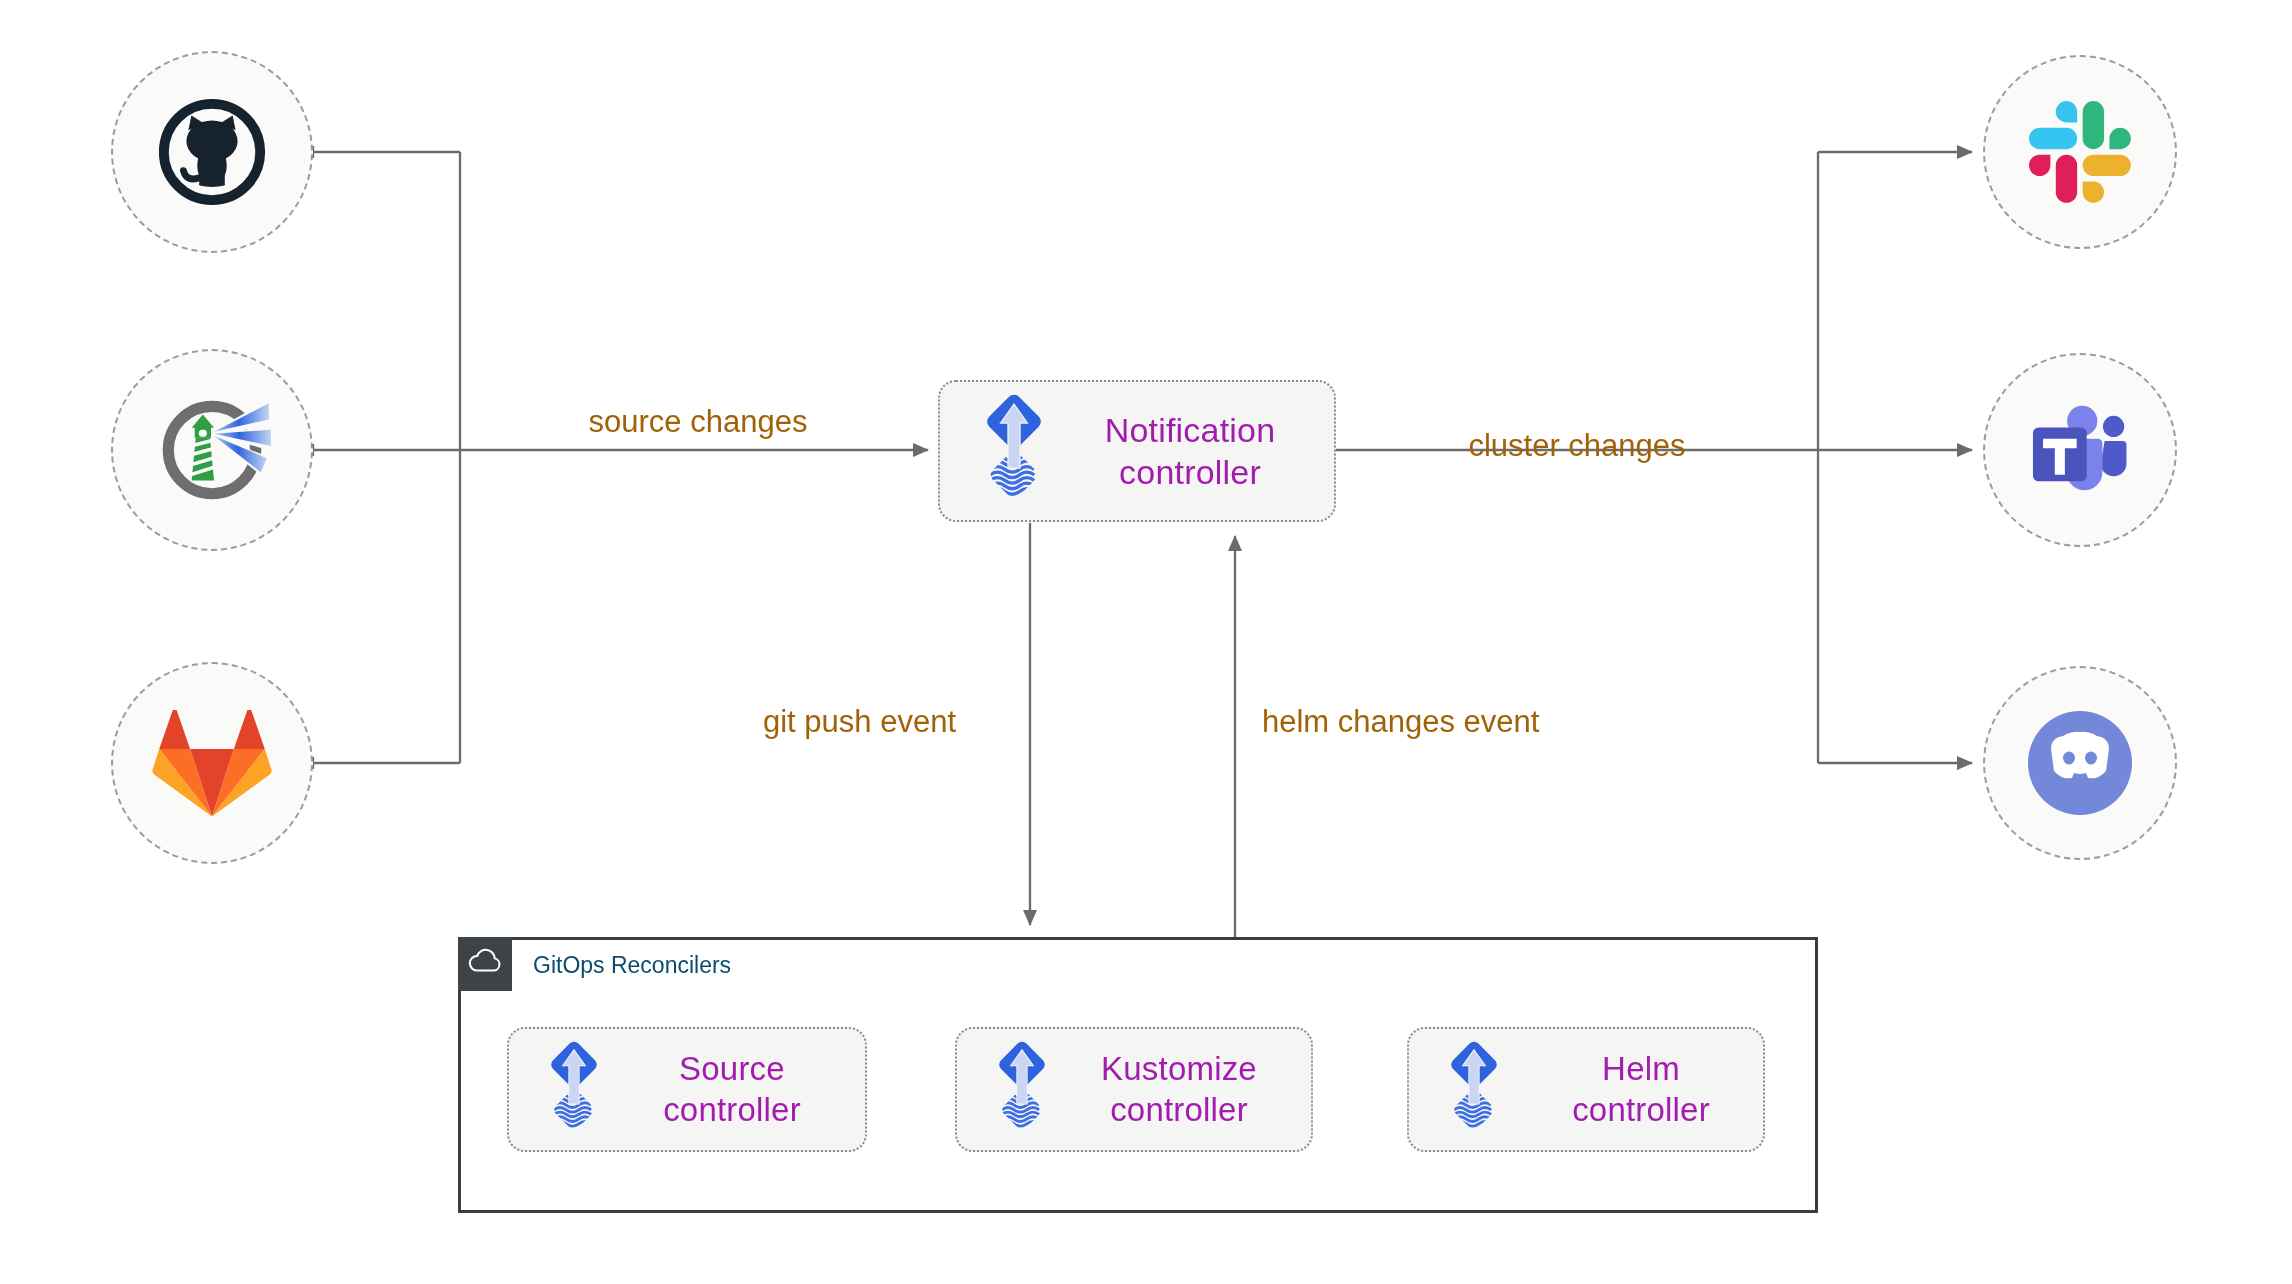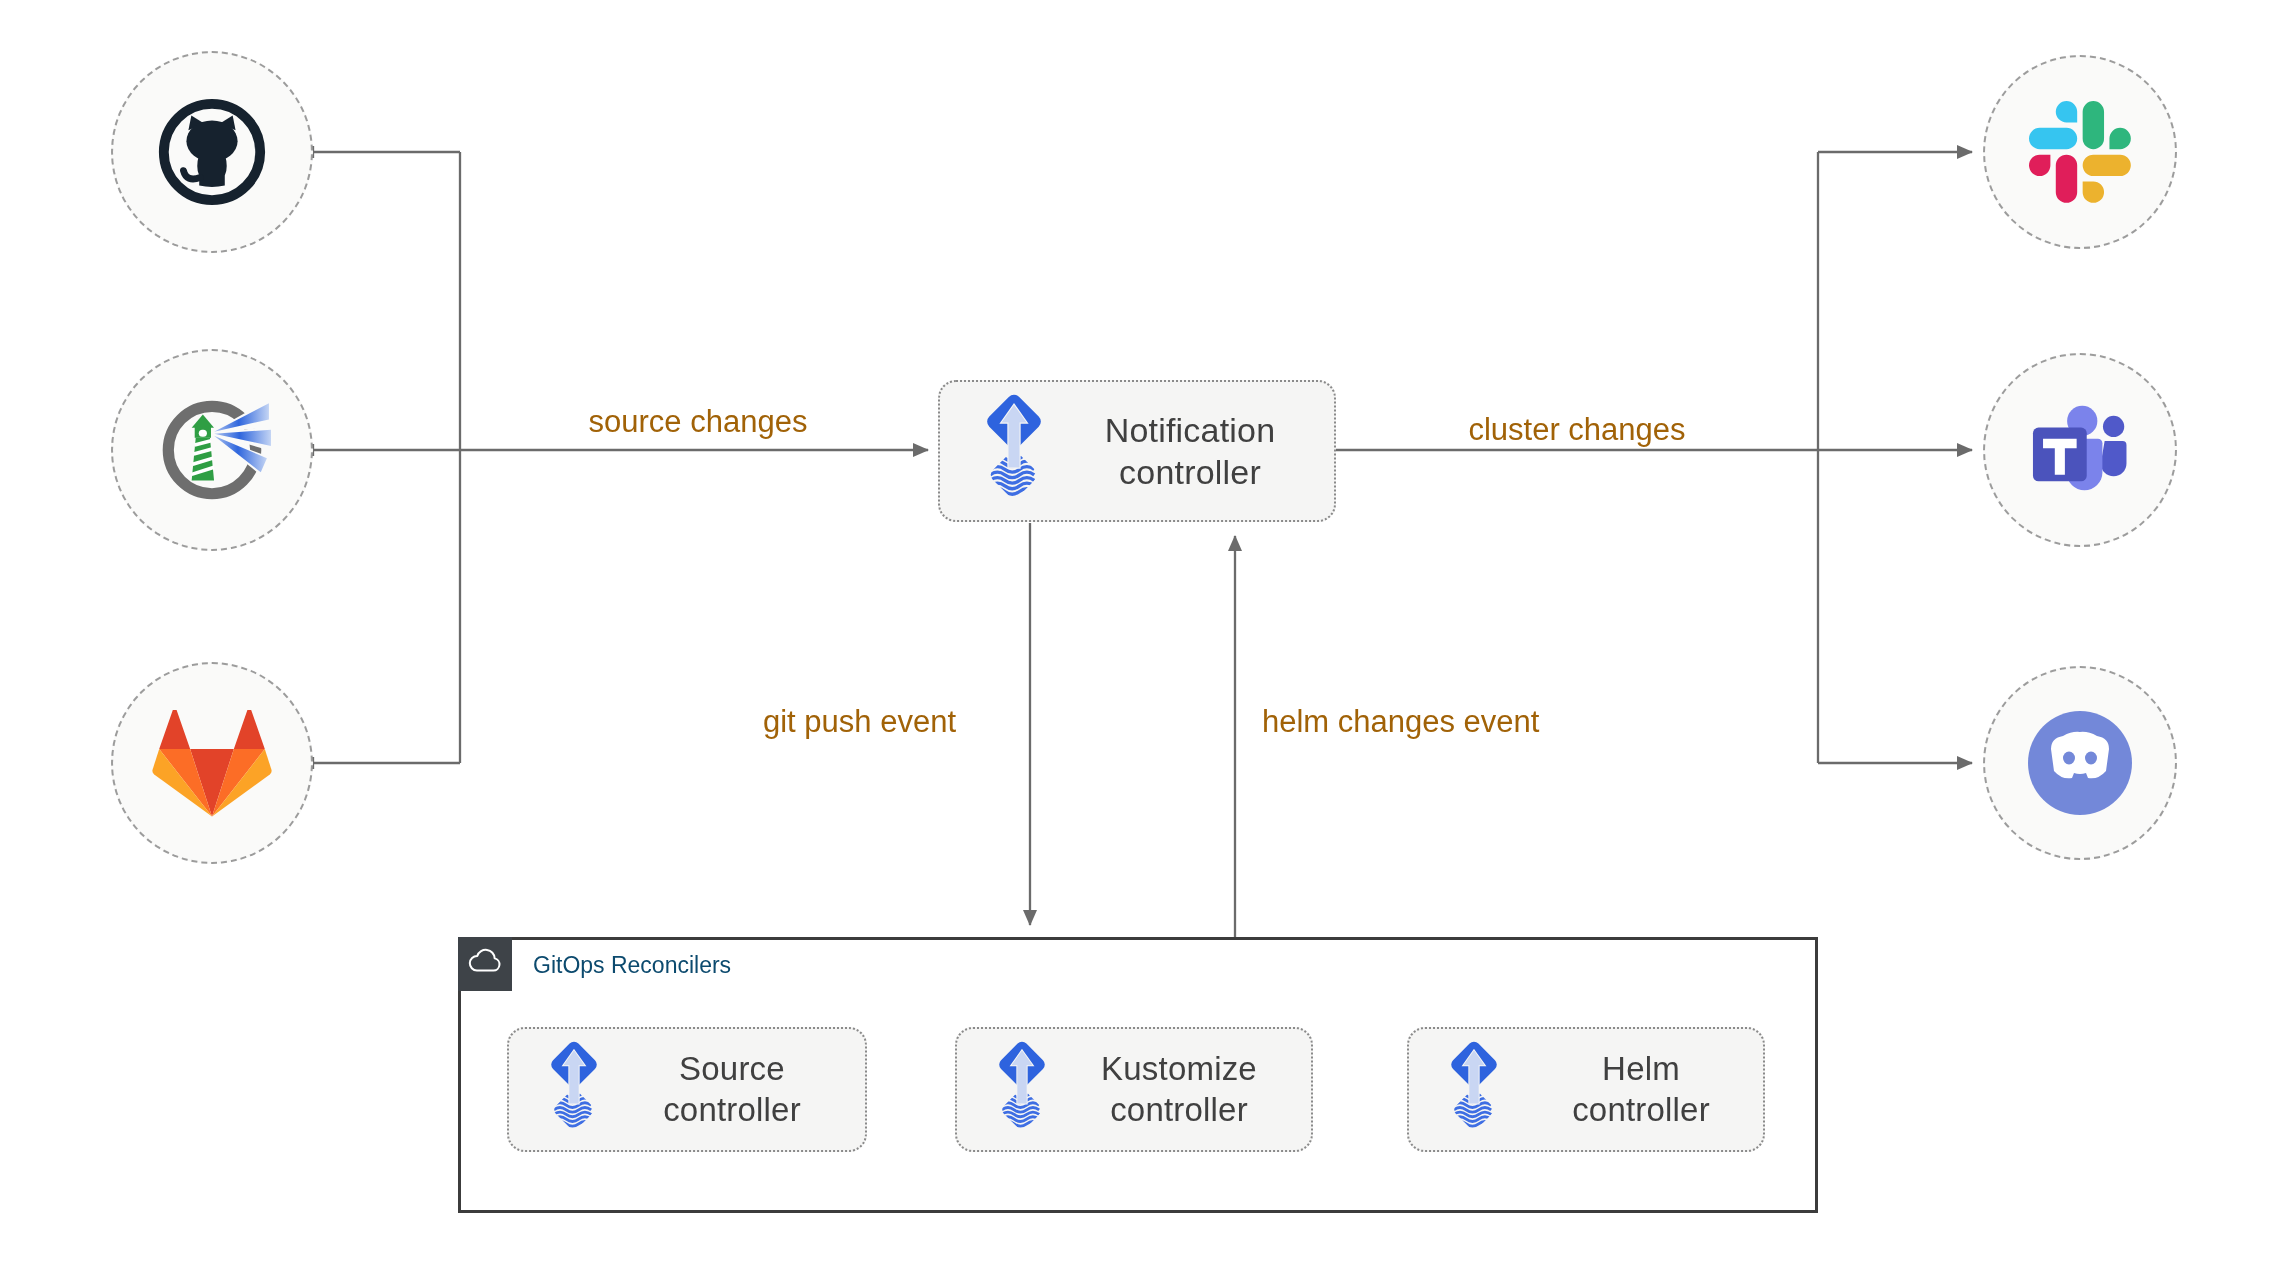--- a/index.html
+++ b/index.html
@@ -11,21 +11,21 @@
   .circle-node{
     position:absolute;z-index:2;border-radius:50%;
     background:#fafaf9;border:2px dashed #9c9c9c;box-sizing:border-box;
     display:flex;align-items:center;justify-content:center;
   }
   .ctrl-box{
     position:absolute;z-index:3;background:#f5f5f4;border:2px dotted #8a8a8a;
     border-radius:18px;box-sizing:border-box;display:flex;align-items:center;
   }
   .ctrl-label{
-    flex:1;text-align:center;color:#404040;line-height:1.24;
+    flex:1;text-align:center;color:#a21caf;line-height:1.24;
     padding-right:14px;letter-spacing:0.2px;
   }
   .edge-label{
     position:absolute;z-index:2;font-size:31px;color:#a16207;white-space:nowrap;
   }
   .group-box{
     position:absolute;z-index:2;left:458px;top:937px;width:1360px;height:276px;
     background:#ffffff;border:3px solid #3c3c3c;box-sizing:border-box;
   }
   .group-badge{
@@ -175,21 +175,21 @@
         <path d="M24 94 q8 -6 16 0 t16 0 t16 0"></path>
           <path d="M24 100 q8 -6 16 0 t16 0 t16 0"></path>
         <path d="M24 106 q8 -6 16 0 t16 0 t16 0"></path>
       </g>
       <path d="M50 12 L63.5 31 H56 V80 H44 V31 H36.5 Z" fill="#c9d6f3" stroke="#f5f5f4" stroke-width="2.5" paint-order="stroke"></path>
     </svg>
     <div class="ctrl-label" style="font-size:34px;">Notification controller</div>
   </div>
 
   <div class="edge-label" style="left:698px;top:404px;transform:translateX(-50%);">source changes</div>
-  <div class="edge-label" style="left:1577px;top:412px;transform:translateX(-50%);">cluster changes</div>
+  <div class="edge-label" style="left:1577px;top:428px;transform:translateX(-50%);">cluster changes</div>
   <div class="edge-label" style="left:956px;top:704px;transform:translateX(-100%);">git push event</div>
   <div class="edge-label" style="left:1262px;top:704px;">helm changes event</div>
 
   <div class="group-box">
     <div class="group-badge">
       <svg width="40" height="40" viewBox="0 0 52 52">
         <path d="M15.5 34.5h21.5a8 8 0 0 0 1.6-15.8a11.6 11.6 0 0 0-22.6-3.2a8.7 8.7 0 0 0-0.5 19z" fill="none" stroke="#ffffff" stroke-width="2.6" stroke-linejoin="round"></path>
       </svg>
     </div>
     <div class="group-title">GitOps Reconcilers</div>

